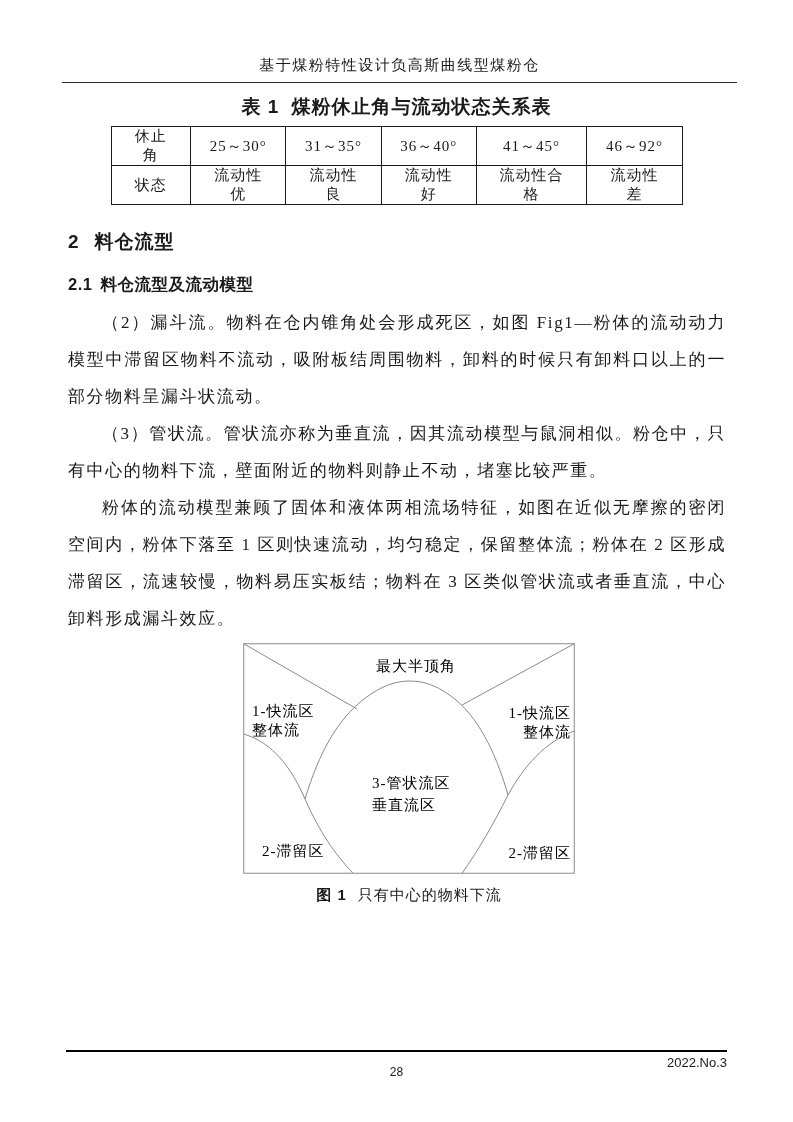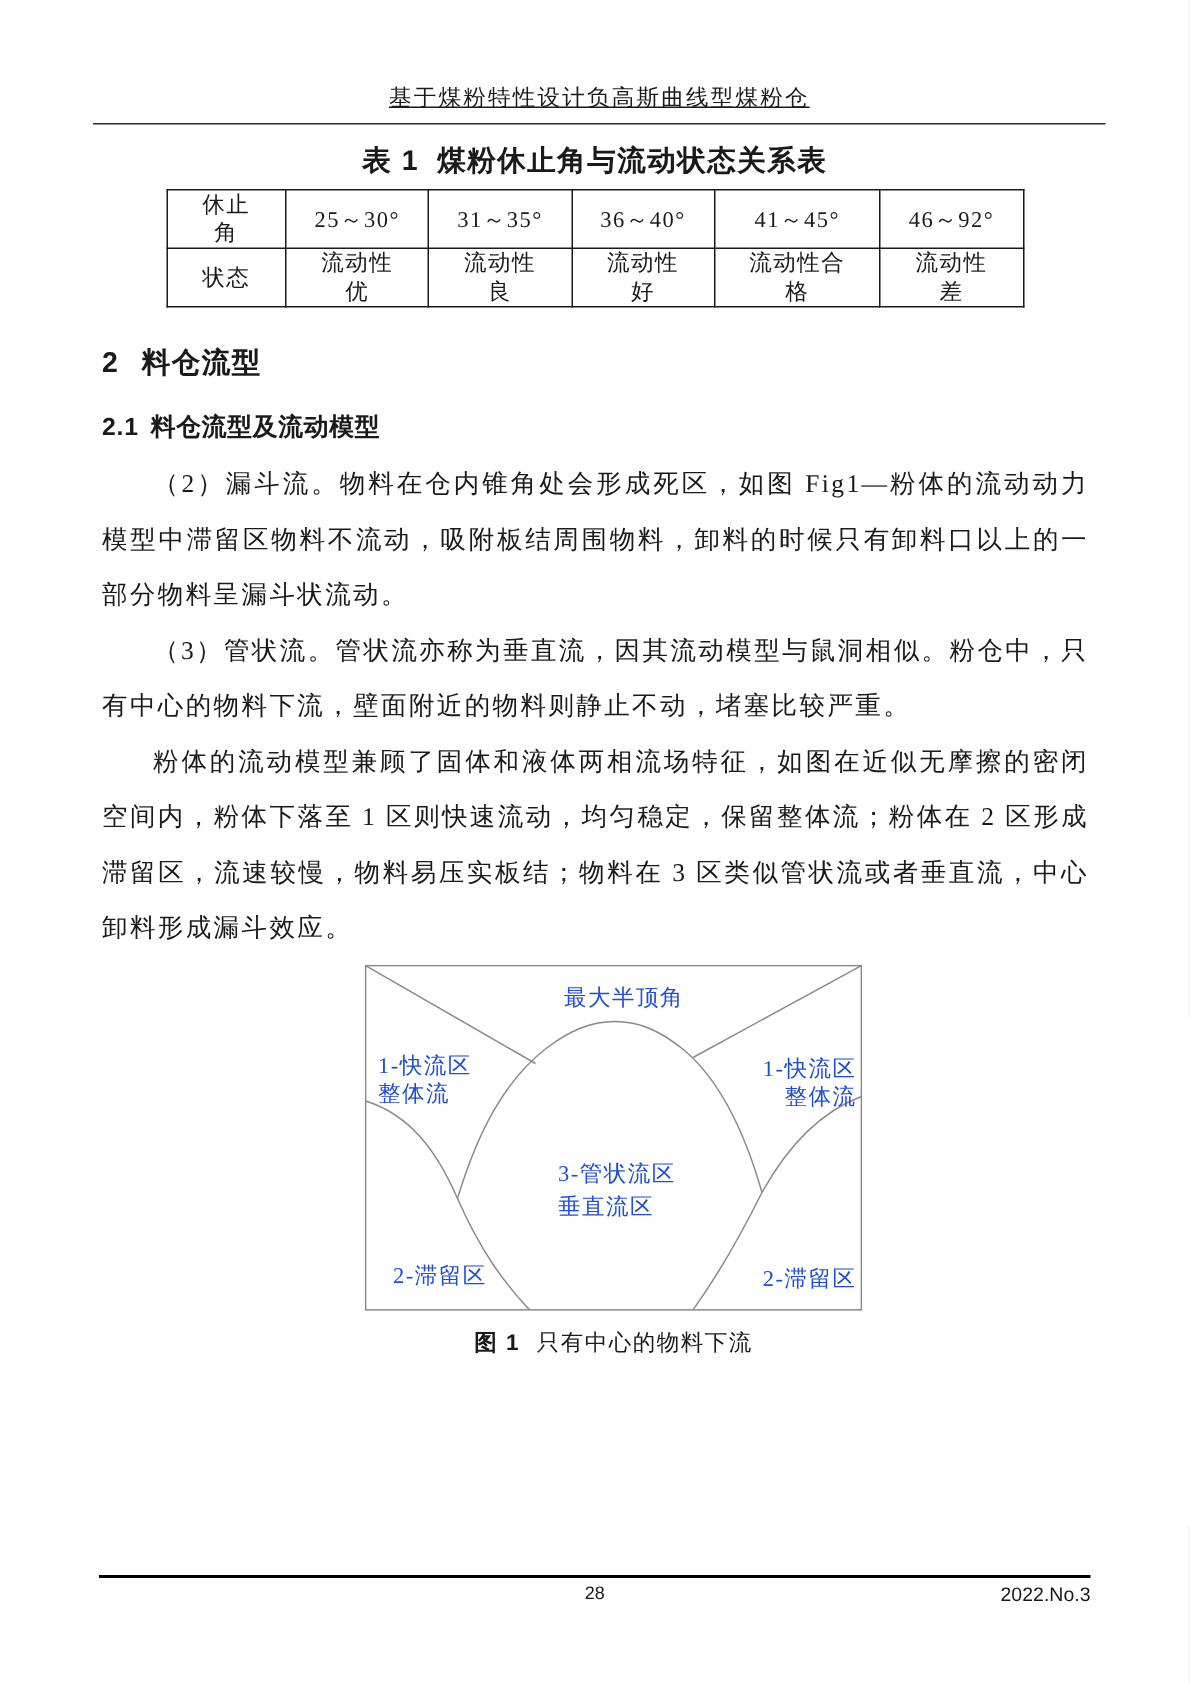--- a/index.html
+++ b/index.html
@@ -3,21 +3,21 @@
 <meta charset="utf-8">
 <style>
   html,body { margin:0; padding:0; background:#e8e8e8; }
   .page {
     position:relative; width:793px; height:1122px; margin:0 auto;
     background:#ffffff; color:#1a1a1a; overflow:hidden;
     font-family:"Liberation Serif","DejaVu Serif",serif;
   }
 
   .header { margin:0 56px 0 62px; padding-top:56px; padding-bottom:7px;
-            border-bottom:1.5px solid #2b2b2b; text-align:center;text-decoration:underline; }
+            border-bottom:1.5px solid #2b2b2b; text-align:center; }
   .header-title { font-size:15px; letter-spacing:1.5px; }
 
   .table-caption { margin-top:11px; text-align:center;
                    font-family:"Liberation Sans","DejaVu Sans",sans-serif;
                    font-weight:bold; font-size:19px; letter-spacing:1px; }
   .table-caption .cap-prefix { margin-right:12px; }
 
   table.flow-table { width:572px; margin:6px auto 0; border-collapse:collapse; }
   table.flow-table td {
     border:1.6px solid #1a1a1a; height:26px; text-align:center;
@@ -32,36 +32,36 @@
   .h3 .sec-num { margin-right:8px; }
 
   .body-text { margin:8px 67px 0 68px; font-size:17px; line-height:37px;
                text-align:justify; letter-spacing:1.6px; }
   .body-text p { margin:0; text-indent:2em; }
   .body-text sup { font-size:10px; letter-spacing:0; }
 
   .figure-wrap { position:relative; margin:6px 0 0 243px; width:332px; height:231px; }
   .figure-wrap svg { position:absolute; left:0; top:0; }
   .fig-label { position:absolute; font-size:15px; letter-spacing:1px;
-               line-height:19px; white-space:nowrap; color:#1d4ed8; }
+               line-height:19px; white-space:nowrap; color:#000000; }
   .lab-apex   { left:133px; top:14px; }
   .lab-fast-l { left:9px;  top:59px; text-align:left; }
   .lab-fast-r { right:4px; top:61px; text-align:right; }
   .lab-pipe   { left:129px; top:129px; line-height:22px; }
   .lab-stag-l { left:19px; top:199px; }
   .lab-stag-r { right:4px; top:201px; }
 
   .figure-caption { width:332px; margin:12px 0 0 243px; text-align:center;
                     font-size:15px; letter-spacing:1px; }
   .figure-caption .cap-prefix { font-family:"Liberation Sans","DejaVu Sans",sans-serif;
                                 font-weight:bold; margin-right:11px;text-align:right; }
 
   .footer { position:absolute; left:66px; right:66px; top:1050px;
             border-top:2.5px solid #000; }
-  .footer-inner { position:relative; padding-top:3px; text-align:center;
+  .footer-inner { position:relative; padding-top:13px; text-align:center;
                   font-family:"Liberation Sans","DejaVu Sans",sans-serif; font-size:12px; }
   .footer-issue { position:absolute; right:0; top:3px; font-size:13px; }
 </style>
 </head>
 <body>
 
 <div class="page">
 
   <div class="header">
     <span class="header-title">基于煤粉特性设计负高斯曲线型煤粉仓</span>

